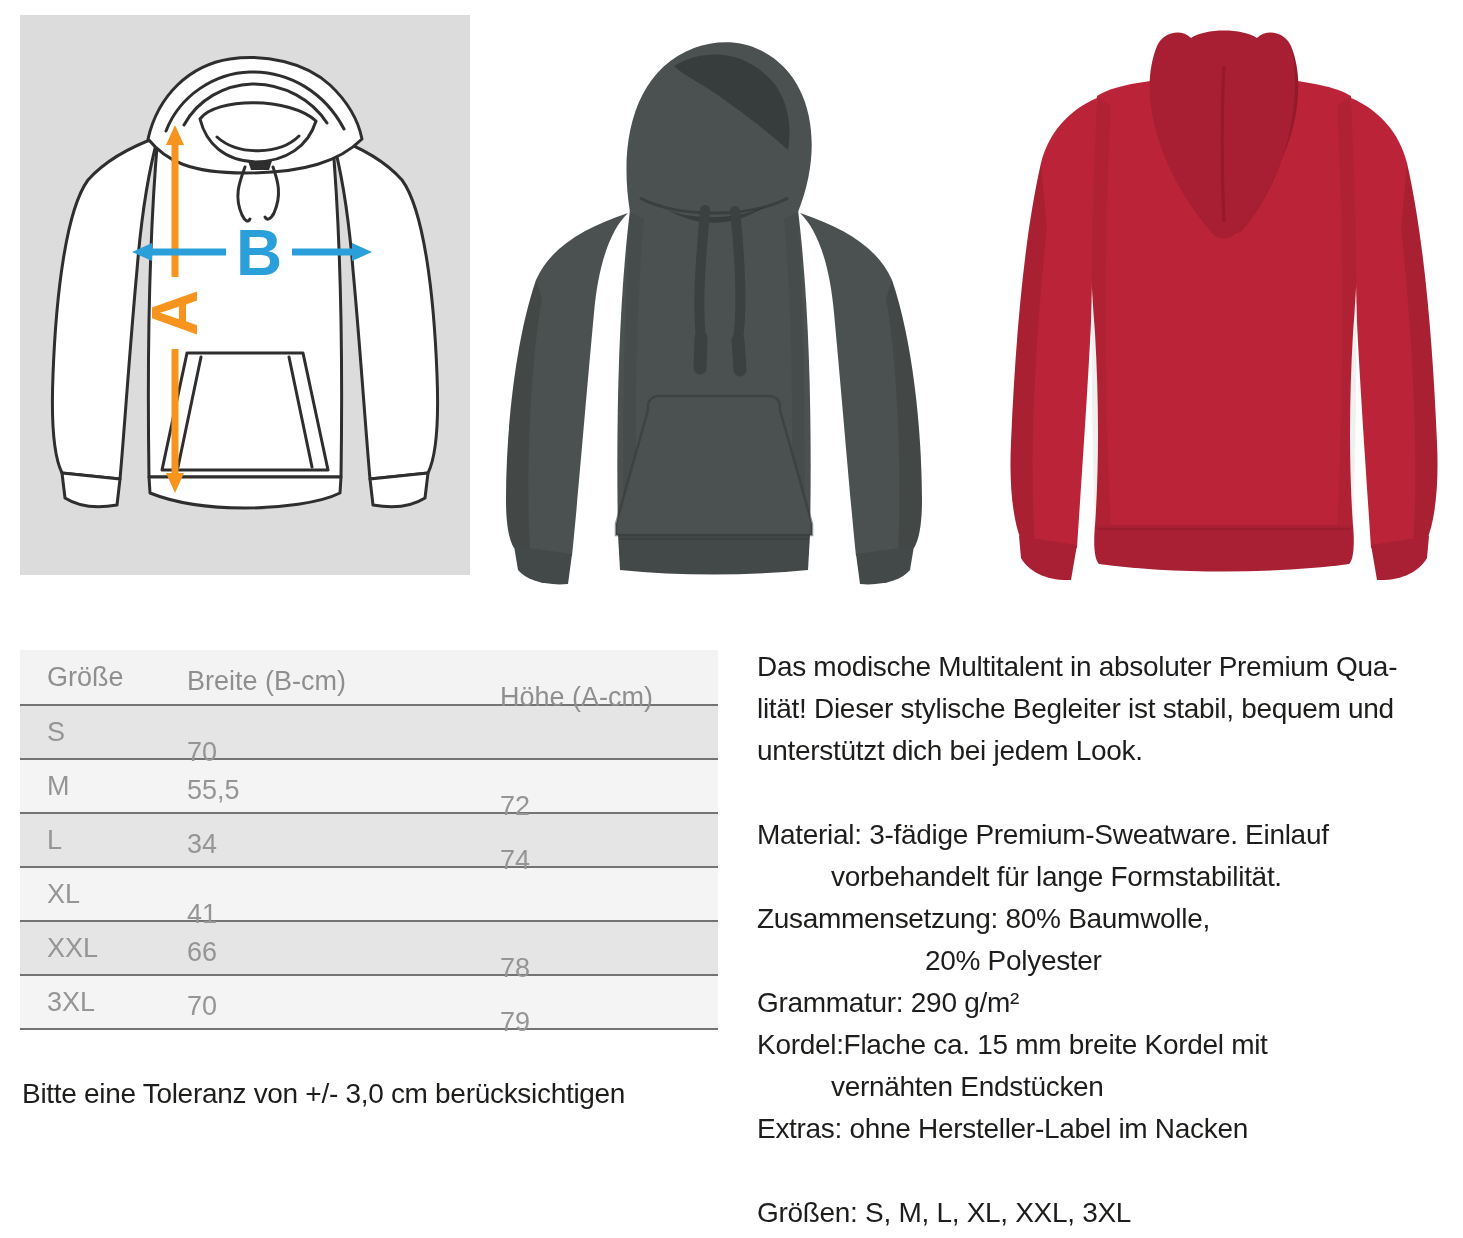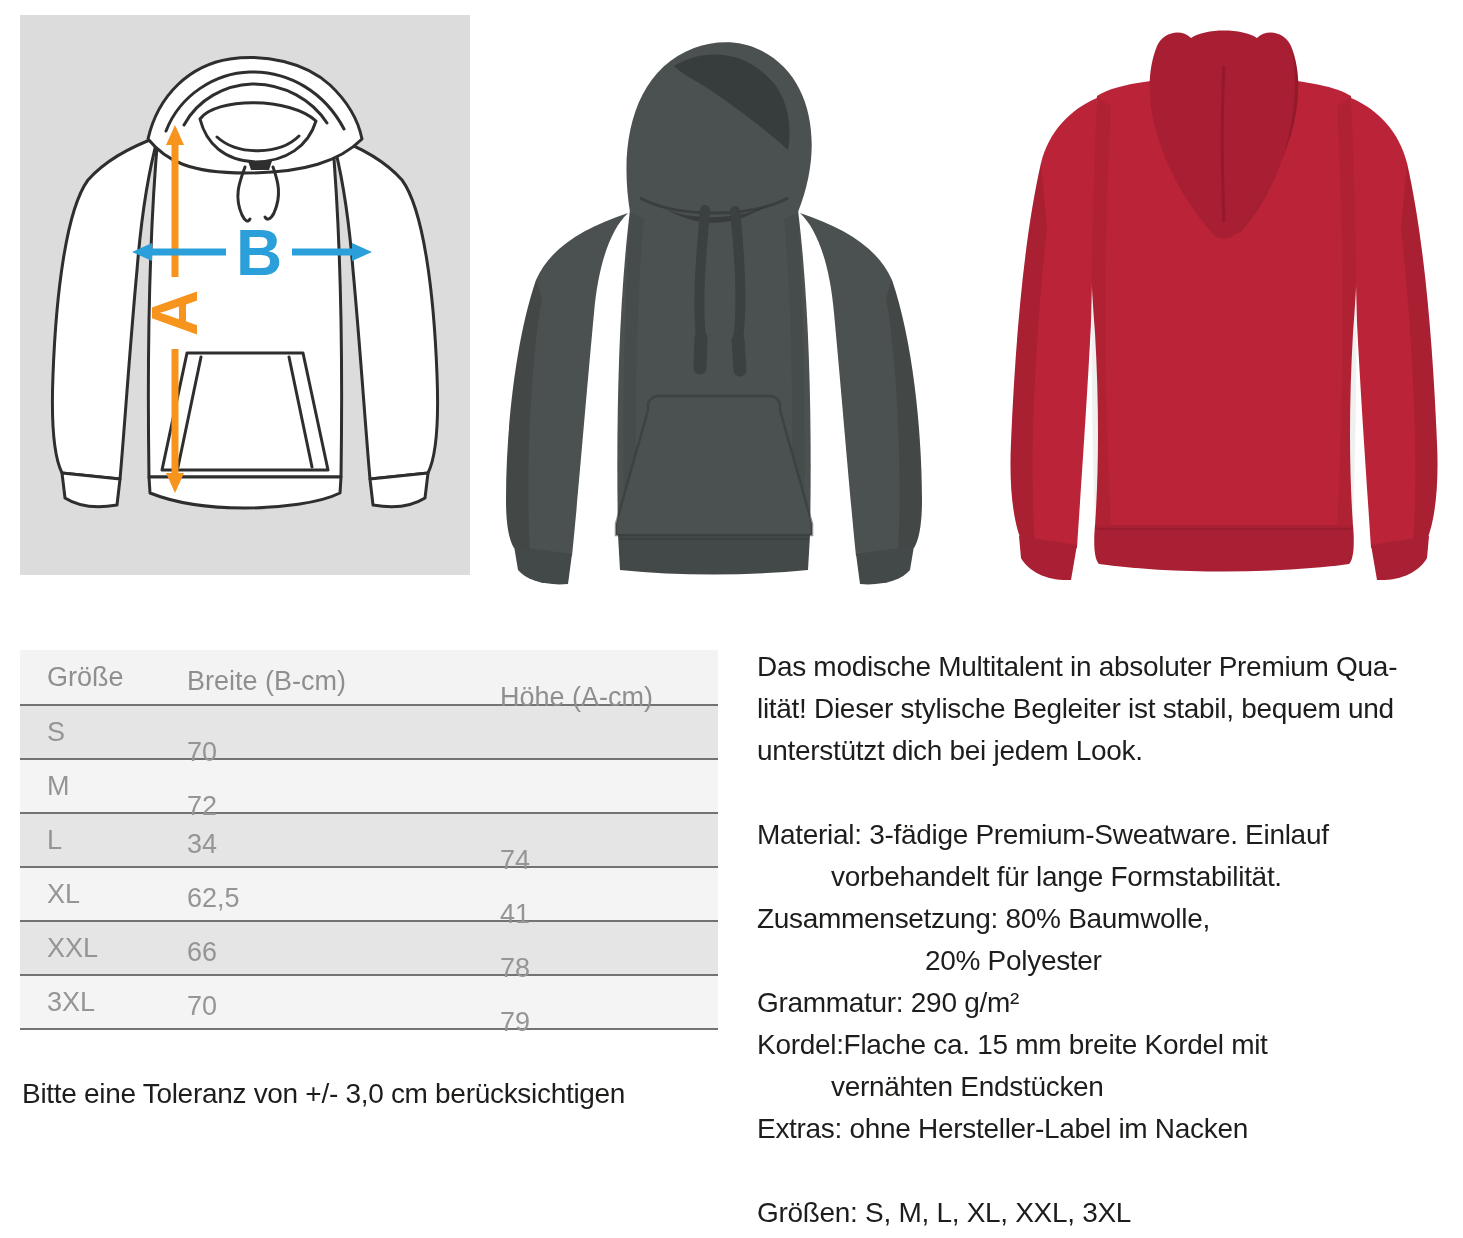--- a/index.html
+++ b/index.html
@@ -176,30 +176,30 @@
         <div class="tcell c0">Größe</div>
         <div class="tcell c1">Breite (B-cm)</div>
         <div class="tcell c2">Höhe (A-cm)</div>
       </div>
       <div class="trow shade-dark">
         <div class="tcell c0">S</div>
         <div class="tcell c2">70</div>
       </div>
       <div class="trow shade-light">
         <div class="tcell c0">M</div>
+        <div class="tcell c1">55,5</div>
         <div class="tcell c2">72</div>
       </div>
       <div class="trow shade-dark">
         <div class="tcell c0">L</div>
         <div class="tcell c1">34</div>
         <div class="tcell c2">74</div>
       </div>
       <div class="trow shade-light">
         <div class="tcell c0">XL</div>
-        <div class="tcell c1">62,5</div>
         <div class="tcell c2">41</div>
       </div>
       <div class="trow shade-dark">
         <div class="tcell c0">XXL</div>
         <div class="tcell c1">66</div>
         <div class="tcell c2">78</div>
       </div>
       <div class="trow shade-light">
         <div class="tcell c0">3XL</div>
         <div class="tcell c1">70</div>

